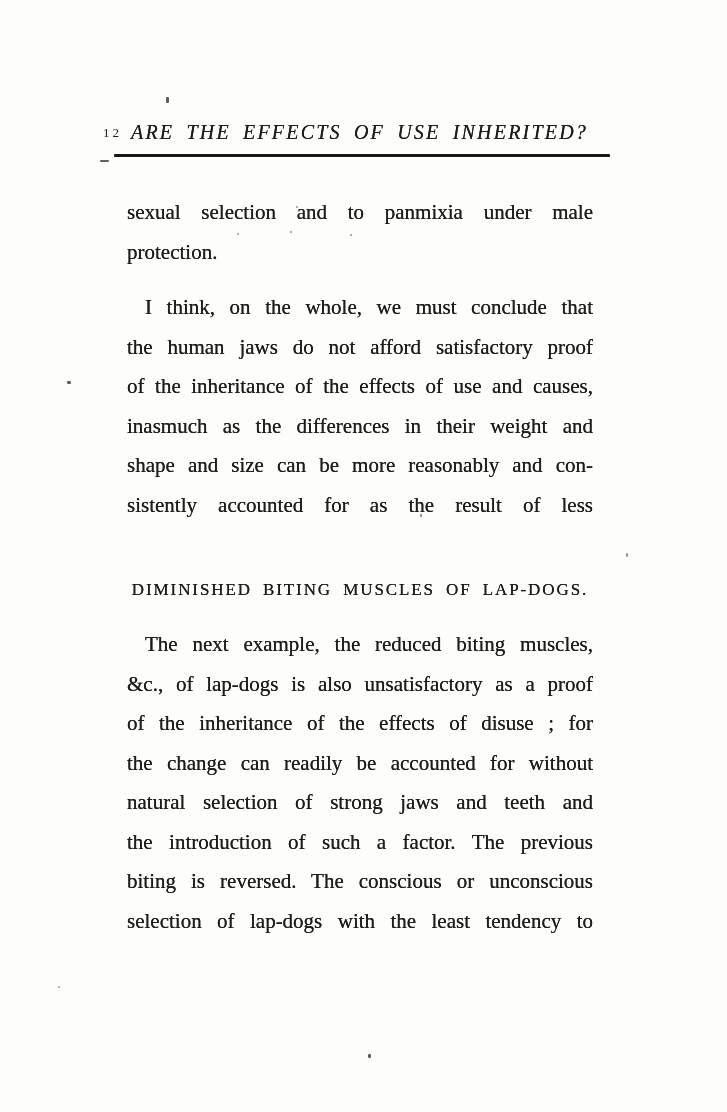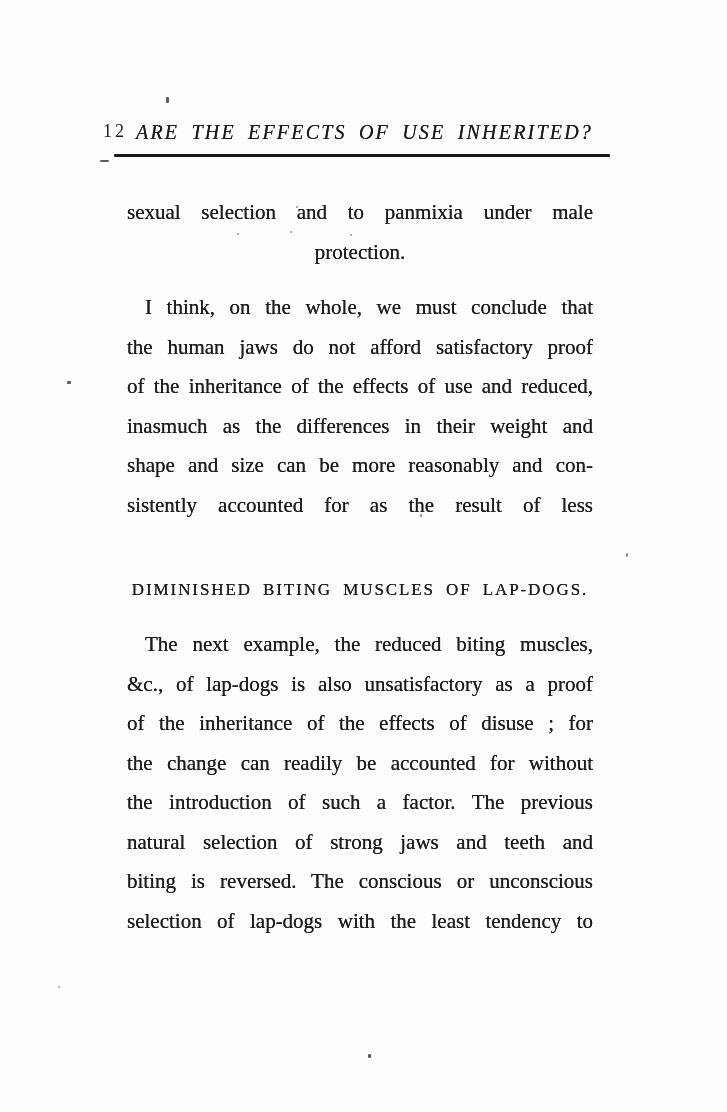--- a/index.html
+++ b/index.html
@@ -20,21 +20,21 @@
   .running-head {
     position: absolute;
     left: 103px;
     top: 121px;
     width: 509px;
     display: flex;
     align-items: baseline;
     white-space: nowrap;
   }
   .page-num {
-    font-size: 18px;
+    font-size: 13px;
     letter-spacing: 3px;
     margin-right: 9px;
     transform: translateY(-2px);
   }
   .head-title {
     font-style: italic;
     font-size: 20px;
     letter-spacing: 2.2px;
     word-spacing: 5px;
     text-shadow: 0 0 0.5px currentColor;
@@ -52,21 +52,21 @@
   .body-text {
     position: absolute;
     left: 111px;
     top: 177px;
     width: 498px;
     font-size: 21px;
     line-height: 39.5px;
     text-shadow: 0 0 0.5px currentColor;
   }
   .para { margin: 16px; }
-  .line { text-align: center; }
+  .line { text-align: left; }
   .line.just {
     text-align: justify;
     text-align-last: justify;
   }
   .line.indent { text-indent: 18px; }
   .section-heading {
     font-size: 17px;
     font-weight: normal;
     letter-spacing: 1.9px;
     word-spacing: 5px;
@@ -97,35 +97,35 @@
 
   <main class="body-text">
     <div>
         <div class="para">
           <div class="line just">sexual selection and to panmixia under male</div>
           <div class="line">protection.</div>
         </div>
         <div class="para">
           <div class="line just indent">I think, on the whole, we must conclude that</div>
           <div class="line just">the human jaws do not afford satisfactory proof</div>
-          <div class="line just">of the inheritance of the effects of use and reduced,</div>
+          <div class="line just">of the inheritance of the effects of use and causes,</div>
           <div class="line just">inasmuch as the differences in their weight and</div>
           <div class="line just">shape and size can be more reasonably and con-</div>
           <div class="line just">sistently accounted for as the result of less</div>
         </div>
       </div>
     <h2 class="section-heading">DIMINISHED BITING MUSCLES OF LAP-DOGS.</h2>
     <div>
         <div class="para">
           <div class="line just indent">The next example, the reduced biting muscles,</div>
           <div class="line just">&amp;c., of lap-dogs is also unsatisfactory as a proof</div>
           <div class="line just">of the inheritance of the effects of disuse ; for</div>
           <div class="line just">the change can readily be accounted for without</div>
+          <div class="line just">natural selection of strong jaws and teeth and</div>
           <div class="line just">the introduction of such a factor.  The previous</div>
-          <div class="line just">natural selection of strong jaws and teeth and</div>
           <div class="line just">biting is reversed.  The conscious or unconscious</div>
           <div class="line just">selection of lap-dogs with the least tendency to</div>
         </div>
       </div>
   </main>
 
   <div class="speck" style="left:166px;top:97px;width:3px;height:6px;"></div>
   <div class="speck" style="left:100px;top:160px;width:9px;height:2px;"></div>
   <div class="speck" style="left:296px;top:206px;width:2px;height:2px;opacity:0.5;"></div>
   <div class="speck" style="left:237px;top:233px;width:2px;height:2px;opacity:0.5;"></div>

